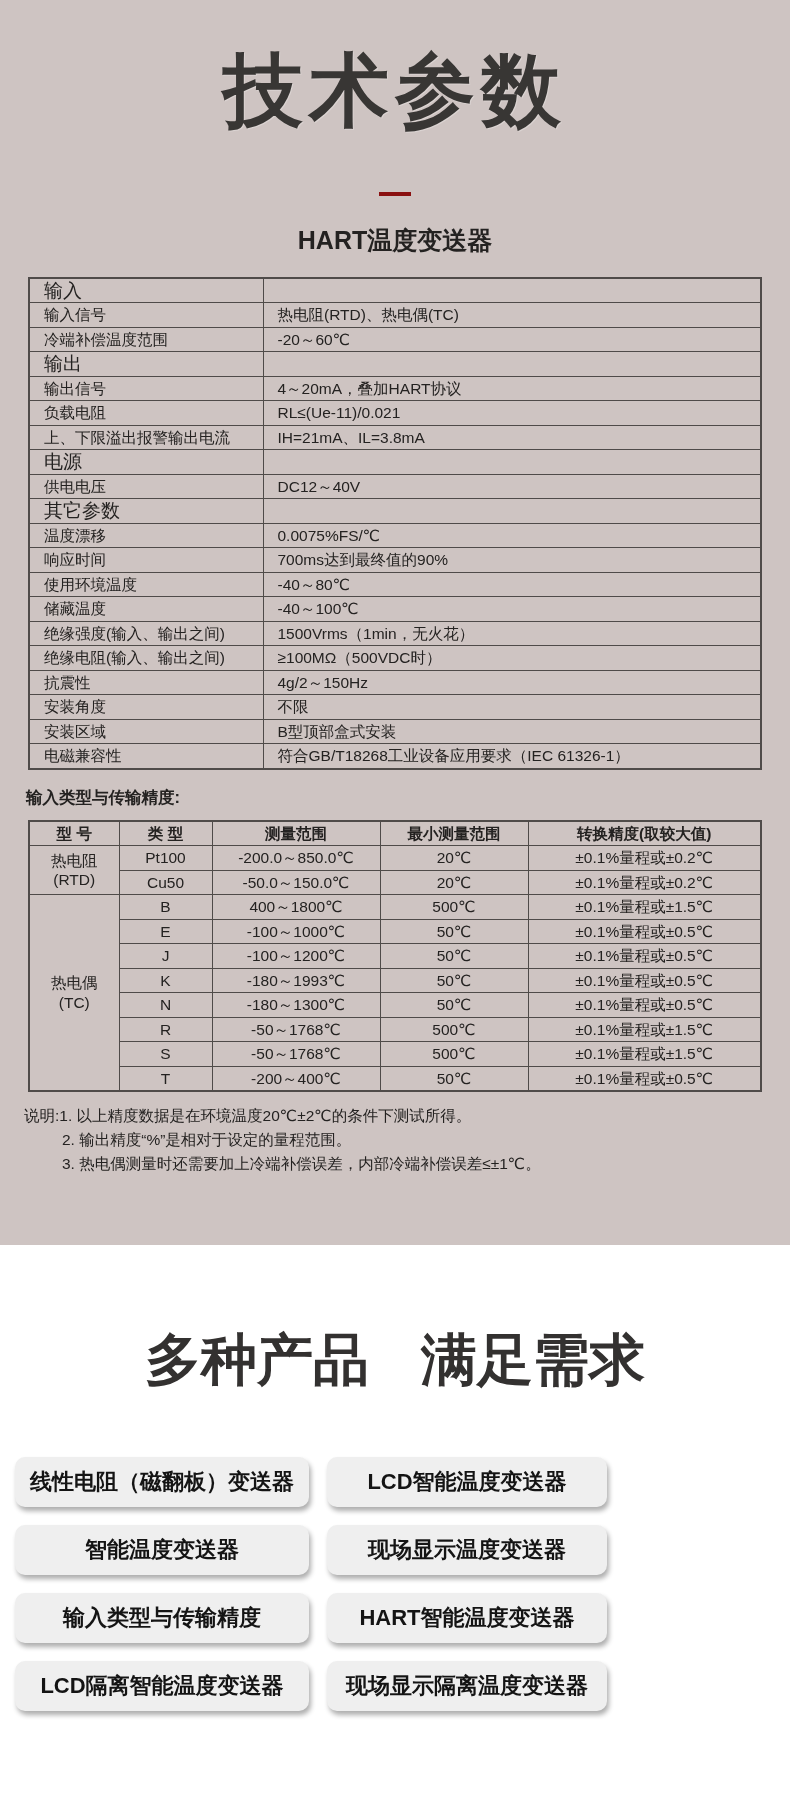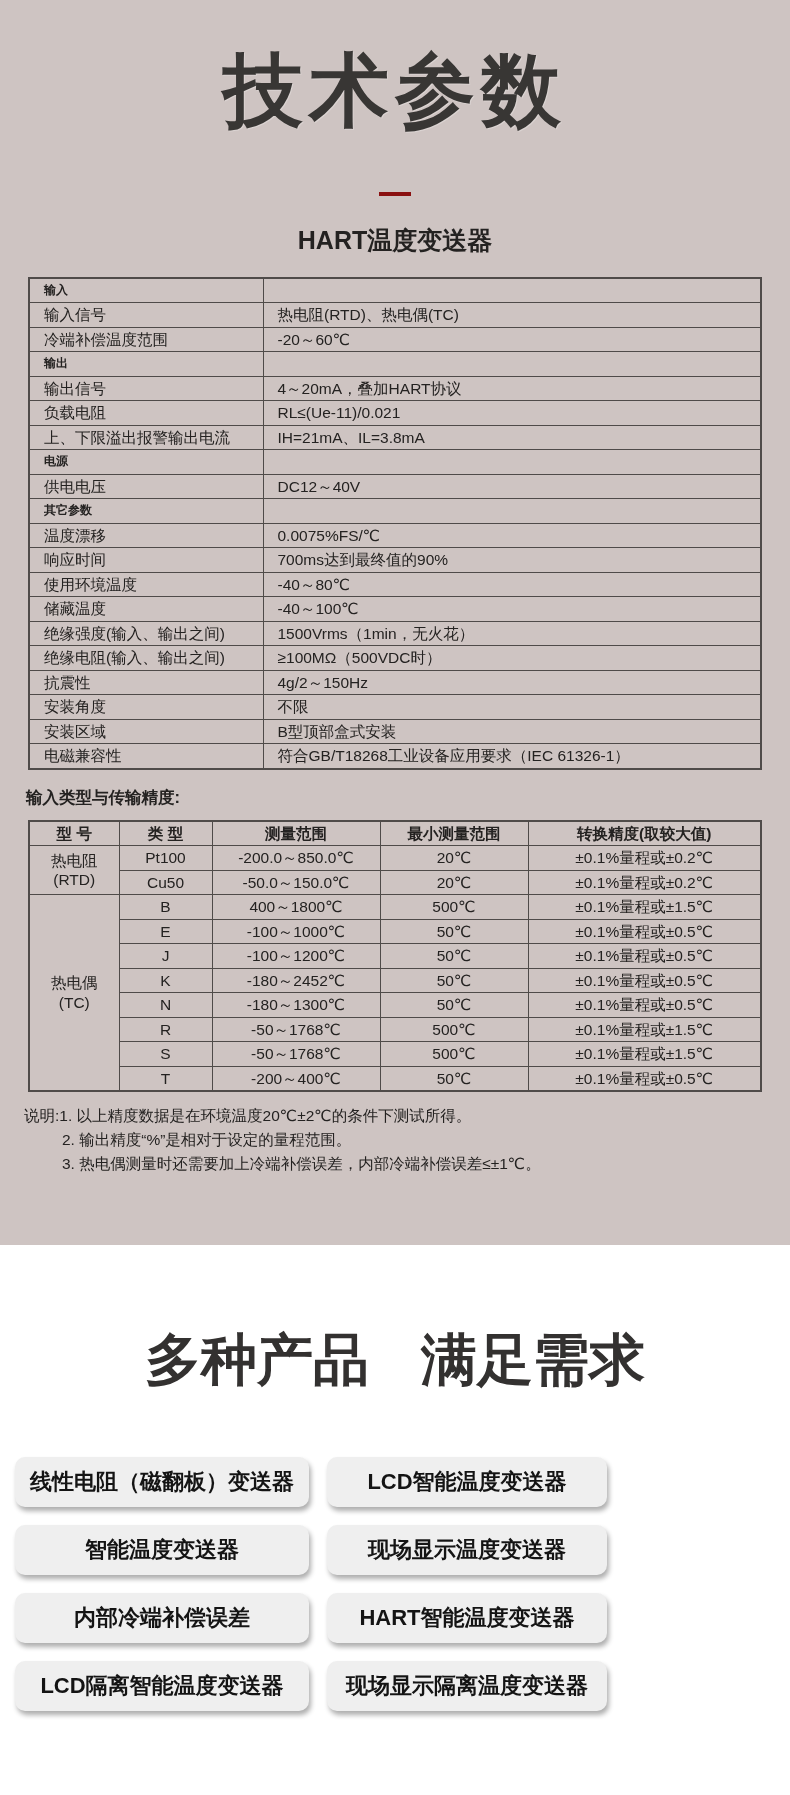--- a/index.html
+++ b/index.html
@@ -52,21 +52,21 @@
   }
   .spec-table td {
     border: 1px solid #4f4b49;
     font-size: 15.5px;
     line-height: 19.5px;
     padding: 2px 6px 2px 14px;
     font-weight: 500;
     color: #242221;
   }
   .spec-table td:first-child { width: 234px; }
-  .spec-table td.sec { font-weight: 700; font-size: 12px; }
+  .spec-table td.sec { font-weight: 400; font-size: 19px; }
 
   .precision-label {
     margin: 17px 0 0 26px;
     font-size: 16.5px;
     font-weight: 700;
     color: #242221;
   }
   .precision-table {
     width: 734px;
     margin: 11px auto 0;
@@ -277,21 +277,21 @@
           <td class="c4">±0.1%量程或±0.5℃</td>
         </tr>
         <tr>
           <td class="c1">J</td>
           <td class="c2">-100～1200℃</td>
           <td class="c3">50℃</td>
           <td class="c4">±0.1%量程或±0.5℃</td>
         </tr>
         <tr>
           <td class="c1">K</td>
-          <td class="c2">-180～2452℃</td>
+          <td class="c2">-180～1993℃</td>
           <td class="c3">50℃</td>
           <td class="c4">±0.1%量程或±0.5℃</td>
         </tr>
         <tr>
           <td class="c1">N</td>
           <td class="c2">-180～1300℃</td>
           <td class="c3">50℃</td>
           <td class="c4">±0.1%量程或±0.5℃</td>
         </tr>
         <tr>
@@ -325,18 +325,18 @@
 <div class="bottom">
   <div class="products-title">
     <span>多种产品</span>
     <span>满足需求</span>
   </div>
   <div class="product-grid">
       <div class="pbtn">线性电阻（磁翻板）变送器</div>
       <div class="pbtn">LCD智能温度变送器</div>
       <div class="pbtn">智能温度变送器</div>
       <div class="pbtn">现场显示温度变送器</div>
-      <div class="pbtn">内部冷端补偿误差</div>
+      <div class="pbtn">输入类型与传输精度</div>
       <div class="pbtn">HART智能温度变送器</div>
       <div class="pbtn">LCD隔离智能温度变送器</div>
       <div class="pbtn">现场显示隔离温度变送器</div>
     </div>
 </div>
 
 </body></html>

